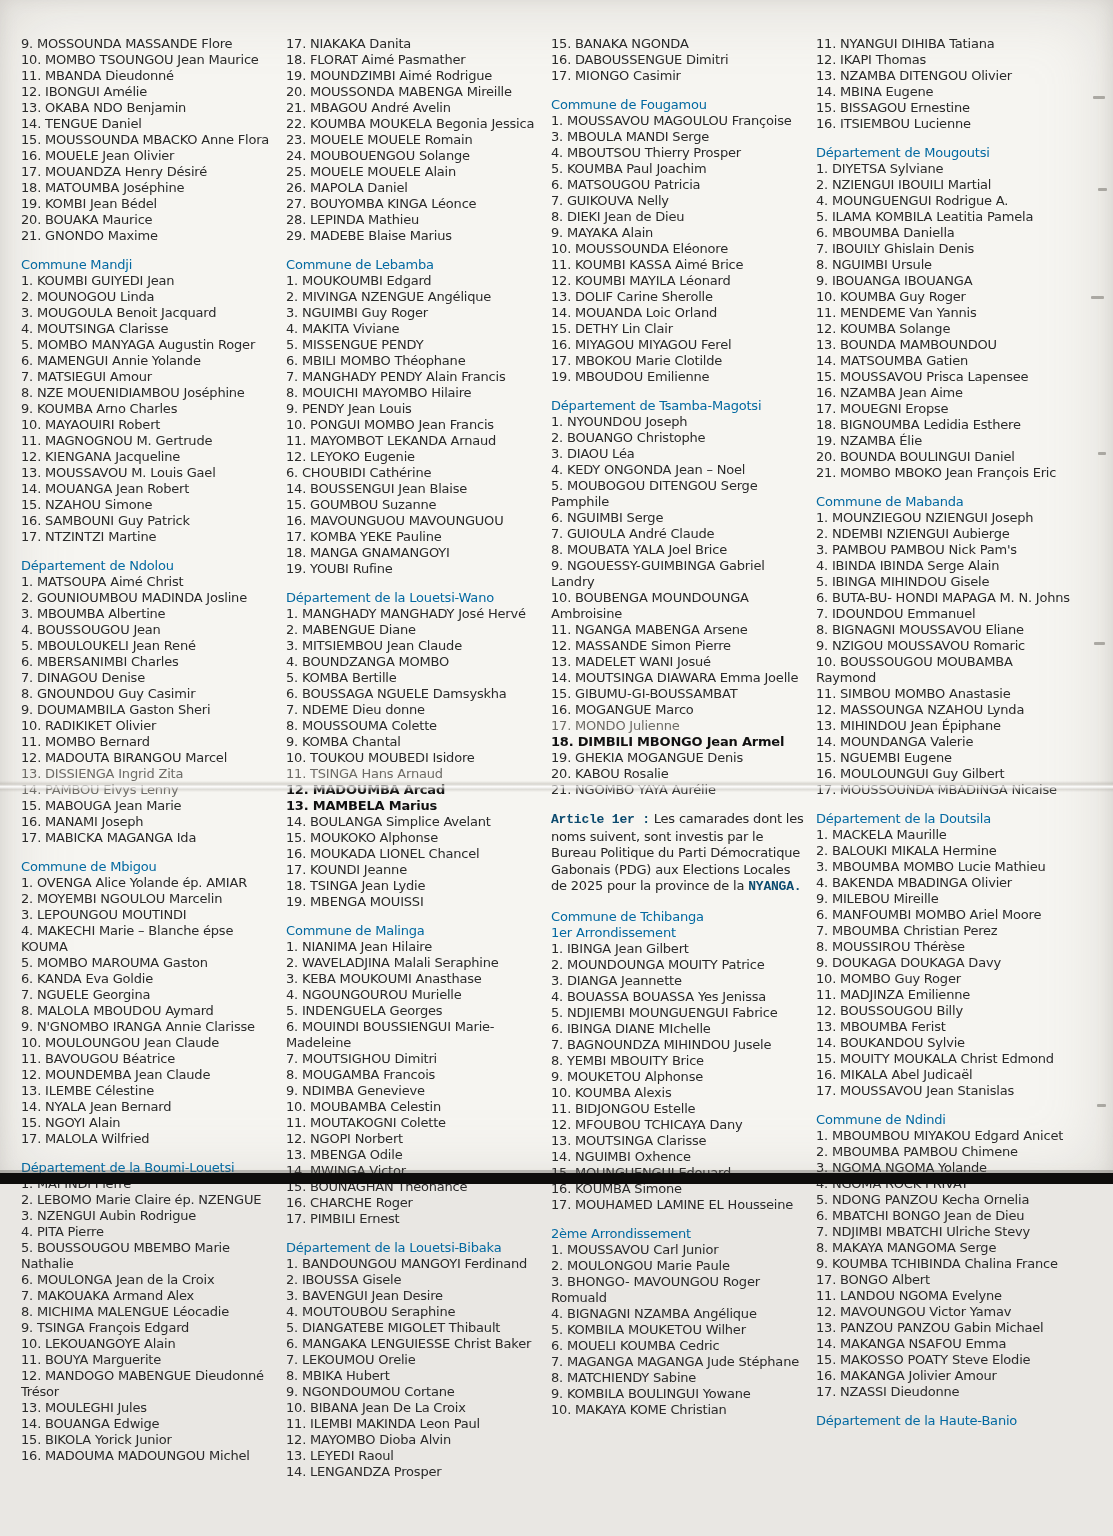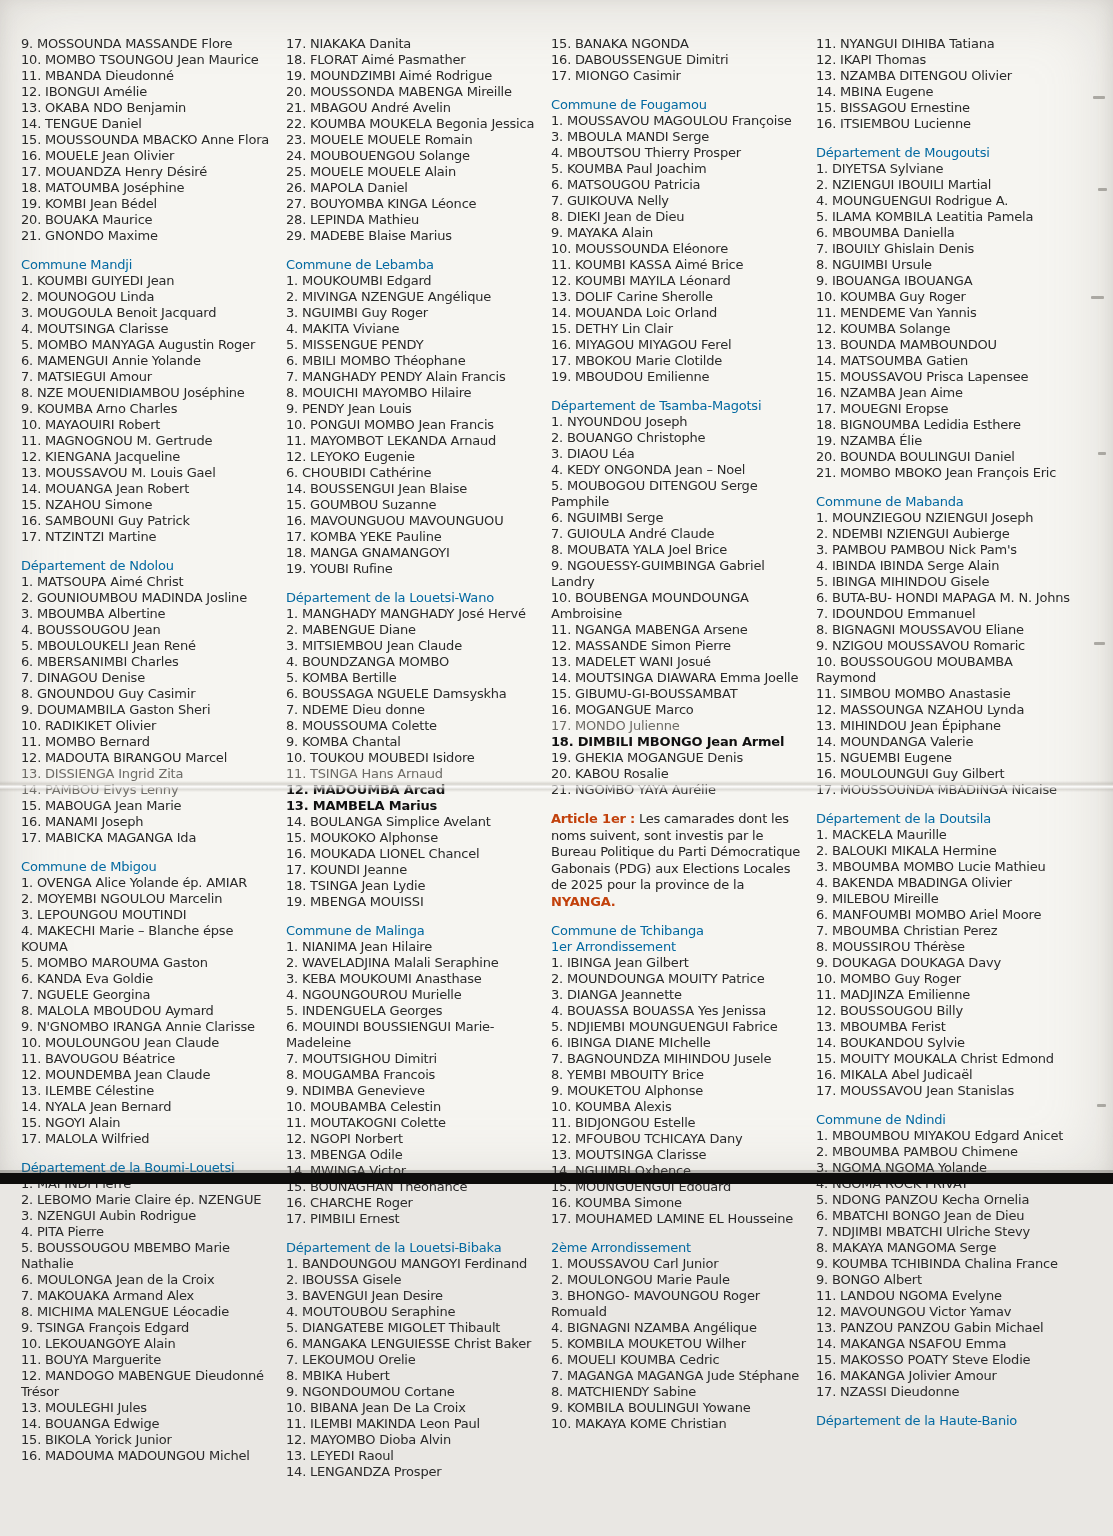--- a/index.html
+++ b/index.html
@@ -23,21 +23,21 @@
   .item,.heading,.subheading{
     font-size:13px;line-height:16px;color:#2a2a2a;
     letter-spacing:-0.2px;
   }
   .heading,.subheading{color:#0369a1;}
   .item.dark{font-weight:700;color:#111;}
   .item.light{color:#6d6b66;}
   .para{
     margin:0;font-size:13px;line-height:16.5px;color:#262626;letter-spacing:-0.2px;
   }
-  .para .b{font-weight:700;color:#c2410c;}
+  .para .b{font-weight:700;color:#0c4a6e;font-family:Liberation Mono, monospace;}
   
   .crease{
     position:absolute;left:0;right:0;top:781px;height:11px;
     background:linear-gradient(180deg,
       rgba(180,175,167,0) 0%,
       rgba(168,163,155,.40) 28%,
       rgba(255,255,255,.85) 52%,
       rgba(168,163,155,.30) 76%,
       rgba(180,175,167,0) 100%);
     filter:blur(.6px);
@@ -424,21 +424,21 @@
           <div class="heading">Commune de Ndindi</div>
           <div class="item">1. MBOUMBOU MIYAKOU Edgard Anicet</div>
           <div class="item">2. MBOUMBA PAMBOU Chimene</div>
           <div class="item">3. NGOMA NGOMA Yolande</div>
           <div class="item">4. NGOMA ROCK PRIVAT</div>
           <div class="item">5. NDONG PANZOU Kecha Ornelia</div>
           <div class="item">6. MBATCHI BONGO Jean de Dieu</div>
           <div class="item">7. NDJIMBI MBATCHI Ulriche Stevy</div>
           <div class="item">8. MAKAYA MANGOMA Serge</div>
           <div class="item">9. KOUMBA TCHIBINDA Chalina France</div>
-          <div class="item">9. BONGO Albert</div>
+          <div class="item">17. BONGO Albert</div>
           <div class="item">11. LANDOU NGOMA Evelyne</div>
           <div class="item">12. MAVOUNGOU Victor Yamav</div>
           <div class="item">13. PANZOU PANZOU Gabin Michael</div>
           <div class="item">14. MAKANGA NSAFOU Emma</div>
           <div class="item">15. MAKOSSO POATY Steve Elodie</div>
           <div class="item">16. MAKANGA Jolivier Amour</div>
           <div class="item">17. NZASSI Dieudonne</div>
         </div>
         <div class="section">
           <div class="heading">Département de la Haute-Banio</div>

